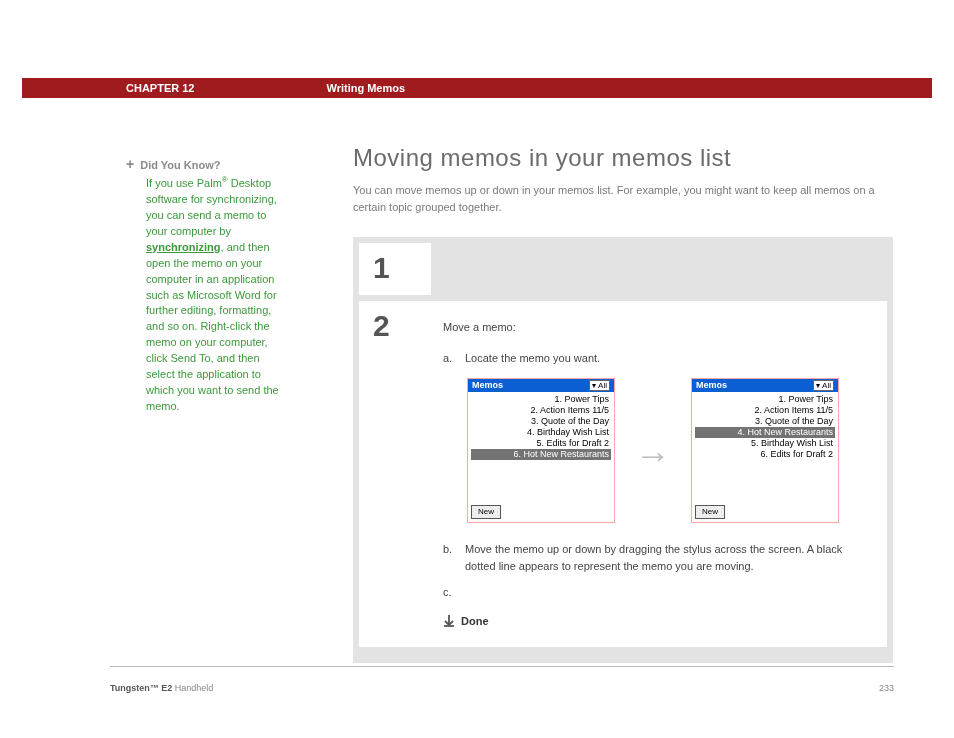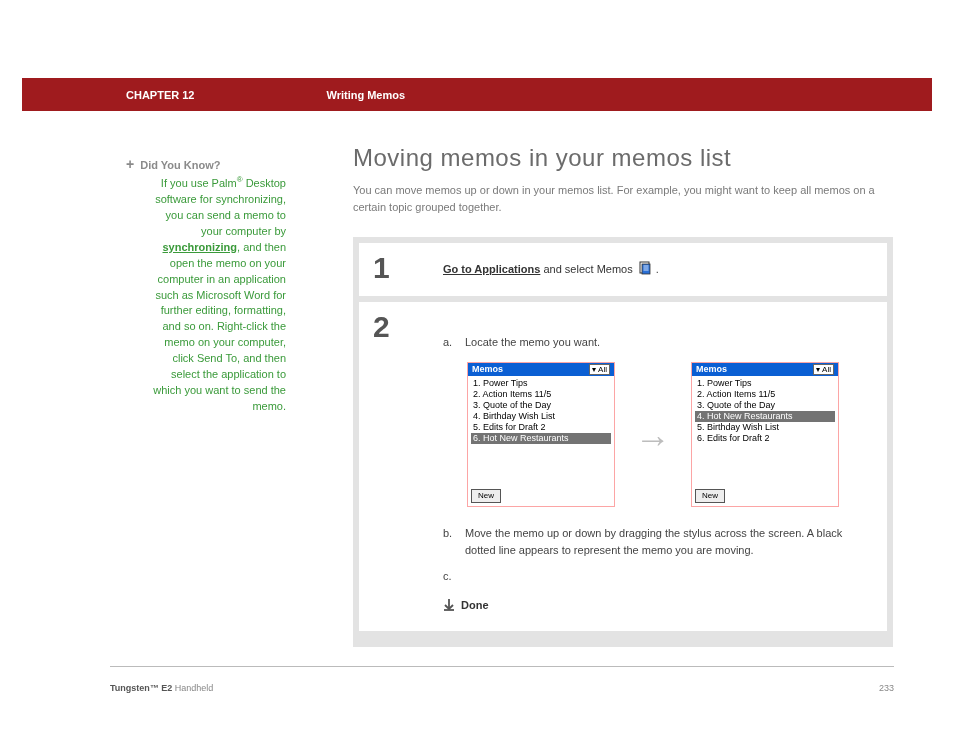--- a/index.html
+++ b/index.html
@@ -1,24 +1,24 @@
 <!DOCTYPE html>
 <html><head>
 <meta charset="utf-8">
 <style>
   * { box-sizing: border-box; margin: 0; padding: 0; }
   body { width: 954px; height: 738px; background: #fff; font-family: "Helvetica Neue", Arial, sans-serif; font-size: 12px; color: #5a5a5a; position: relative; }
-  .red-bar { position: absolute; top: 78px; left: 22px; right: 22px; height: 33px; background: #9f1b1e; display: flex; align-items: center; color: #fff; font-weight: bold; font-size: 11px; }
+  .red-bar { position: absolute; top: 78px; left: 22px; right: 22px; height: 20px; background: #9f1b1e; display: flex; align-items: center; color: #fff; font-weight: bold; font-size: 11px; }
   .red-bar .chapter { margin-left: 104px; }
   .red-bar .section { margin-left: 132px; }
   .sidebar { position: absolute; top: 154px; left: 126px; width: 160px; font-size: 11px; line-height: 1.45; }
   .sidebar .dyk-row { display: flex; align-items: baseline; gap: 6px; }
   .sidebar .plus { color: #8a8a8a; font-size: 14px; font-weight: bold; }
   .sidebar .dyk { color: #8a8a8a; font-weight: bold; }
-  .sidebar .tip { color: #3a9a3a; margin-left: 20px; text-align: right; }
+  .sidebar .tip { color: #3a9a3a; margin-left: 20px; }
   .sidebar .tip .sync { font-weight: bold; text-decoration: underline; }
   .sidebar sup { font-size: 8px; }
   .main { position: absolute; top: 144px; left: 353px; width: 540px; }
   .main h1 { font-size: 24px; font-weight: normal; color: #6b6b6b; letter-spacing: 0.5px; margin-bottom: 10px; }
   .main .intro { font-size: 11px; color: #7a7a7a; line-height: 1.5; margin-bottom: 22px; }
   .steps-box { background: #e3e3e3; padding: 6px 6px 16px 6px; }
   .step { display: flex; gap: 0; margin-bottom: 6px; }
   .step:last-child { margin-bottom: 0; }
   .step-num { width: 72px; background: #fff; font-size: 30px; font-weight: bold; color: #555; padding: 8px 0 0 14px; }
   .step-body { flex: 1; background: #fff; padding: 18px 20px 18px 12px; font-size: 11px; color: #444; line-height: 1.5; }
@@ -27,21 +27,21 @@
   .step-body .sel { color: #333; }
   .memos-icon { display: inline-block; width: 16px; height: 14px; vertical-align: -2px; margin: 0 2px; }
   .substeps { margin-top: 14px; }
   .substeps .sub { display: flex; gap: 10px; margin-bottom: 10px; }
   .substeps .sub .letter { flex: 0 0 12px; }
   .screens { display: flex; align-items: center; gap: 20px; margin: 12px 0 18px 24px; }
   .palm { width: 148px; border: 1px solid #fca5a5; background: #fff; font-family: Arial, sans-serif; font-size: 9px; color: #000; }
   .palm-header { background: #0b5fd3; color: #fff; height: 13px; display: flex; align-items: center; justify-content: space-between; padding: 0 4px; font-weight: bold; }
   .palm-header .cat { background: #fff; color: #000; font-weight: normal; padding: 0 2px; display: flex; align-items: center; gap: 2px; font-size: 8px; border: 1px solid #666; line-height: 9px; }
   .palm-list { padding: 2px 3px; min-height: 110px; }
-  .palm-list .item { padding: 0 2px; line-height: 11px; white-space: nowrap; }
+  .palm-list .item { padding: 0 2px; line-height: 11px; white-space: nowrap; text-align: right; }
   .palm-list .item.sel { background: #737373; color: #fff; }
   .palm-footer { padding: 3px; }
   .palm-footer .newbtn { display: inline-block; border: 1px solid #555; border-radius: 0; padding: 0 6px; font-size: 8px; background: #eee; }
   .arrow { color: #bdbdbd; font-size: 36px; line-height: 1; }
   .done-row { display: flex; align-items: center; gap: 6px; margin-top: 12px; }
   .done-icon { width: 12px; height: 12px; }
   .done-row .done { font-weight: bold; font-size: 11px; color: #333; }
   .footer { position: absolute; left: 110px; right: 60px; bottom: 45px; border-top: 1px solid #bbb; padding-top: 16px; display: flex; justify-content: space-between; font-size: 9px; color: #888; }
   .footer .prod b { color: #555; }
 </style>
@@ -64,34 +64,26 @@
 </div>
 
 <div class="main">
   <h1>Moving memos in your memos list</h1>
   <p class="intro">You can move memos up or down in your memos list. For example, you might want to keep all memos on a certain topic grouped together.</p>
 
   <div class="steps-box">
 
     <div class="step step1">
       <div class="step-num">1</div>
-      <div class="step-body">
-        <span class="goapps">Go to Applications</span><span class="sel"> and select Memos </span><span class="memos-icon"><svg viewBox="0 0 16 14">
-              <rect x="2" y="1" width="9" height="11" fill="#fff" stroke="#333" stroke-width="1"></rect>
-              <rect x="4" y="3" width="8" height="10" fill="#2a6fd6" stroke="#333" stroke-width="0.8"></rect>
-              <line x1="5.5" y1="5" x2="10.5" y2="5" stroke="#fff" stroke-width="0.8"></line>
-              <line x1="5.5" y1="7" x2="10.5" y2="7" stroke="#fff" stroke-width="0.8"></line>
-              <line x1="5.5" y1="9" x2="10.5" y2="9" stroke="#fff" stroke-width="0.8"></line>
-            </svg></span><span>.</span>
-      </div>
     </div>
 
     <div class="step">
       <div class="step-num">2</div>
       <div class="step-body">
+        <div>Move a memo:</div>
 
         <div class="substeps">
           <div class="sub">
             <span class="letter">a.</span>
             <span>Locate the memo you want.</span>
           </div>
 
           <div class="screens">
             <div class="palm">
               <div class="palm-header">

